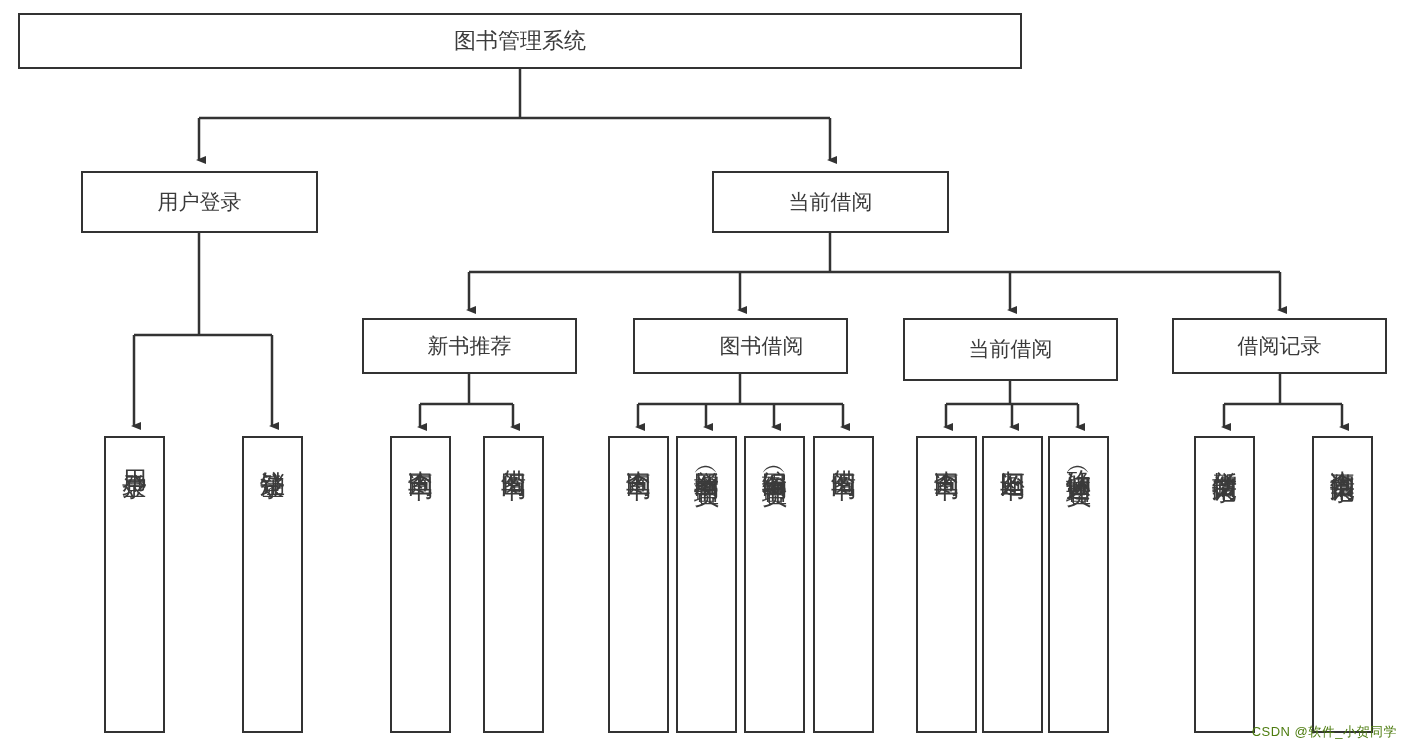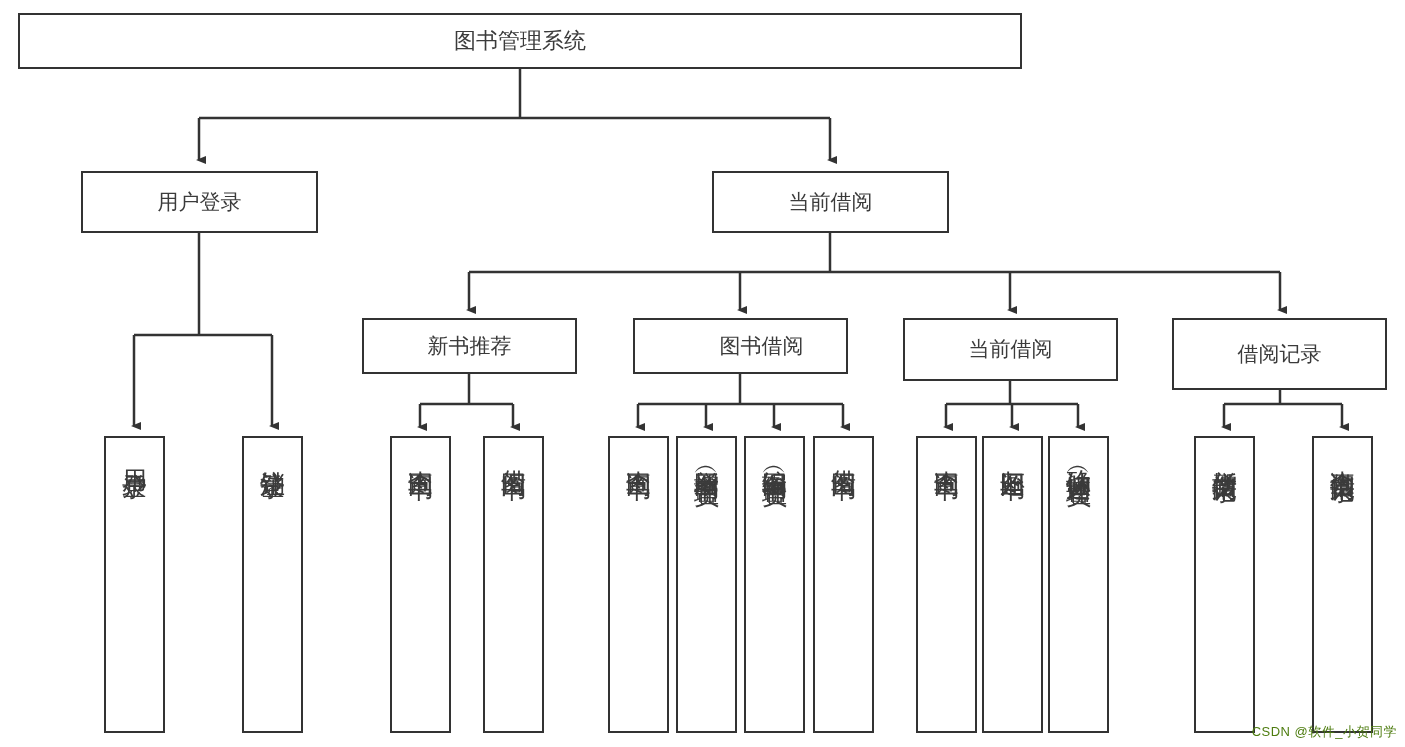--- a/index.html
+++ b/index.html
@@ -138,21 +138,21 @@
 
   <div class="node horizontal" style="left:362px; top:318px; width:215px; height:56px;font-family:Liberation Serif, serif;">
     <span class="label">新书推荐</span>
   </div>
   <div class="node horizontal" style="left:633px; top:318px; width:215px; height:56px;padding-left:42px;">
     <span class="label">图书借阅</span>
   </div>
   <div class="node horizontal" style="left:903px; top:318px; width:215px; height:63px;">
     <span class="label">当前借阅</span>
   </div>
-  <div class="node horizontal" style="left:1172px; top:318px; width:215px; height:72px;">
+  <div class="node horizontal" style="left:1172px; top:318px; width:215px; height:56px;">
     <span class="label">借阅记录</span>
   </div>
 
   <div class="node vertical" style="left:104px; top:436px; width:61px; height:297px;">
     <span class="label">用户登录</span>
   </div>
   <div class="node vertical" style="left:242px; top:436px; width:61px; height:297px;">
     <span class="label">注销登录</span>
   </div>
 

